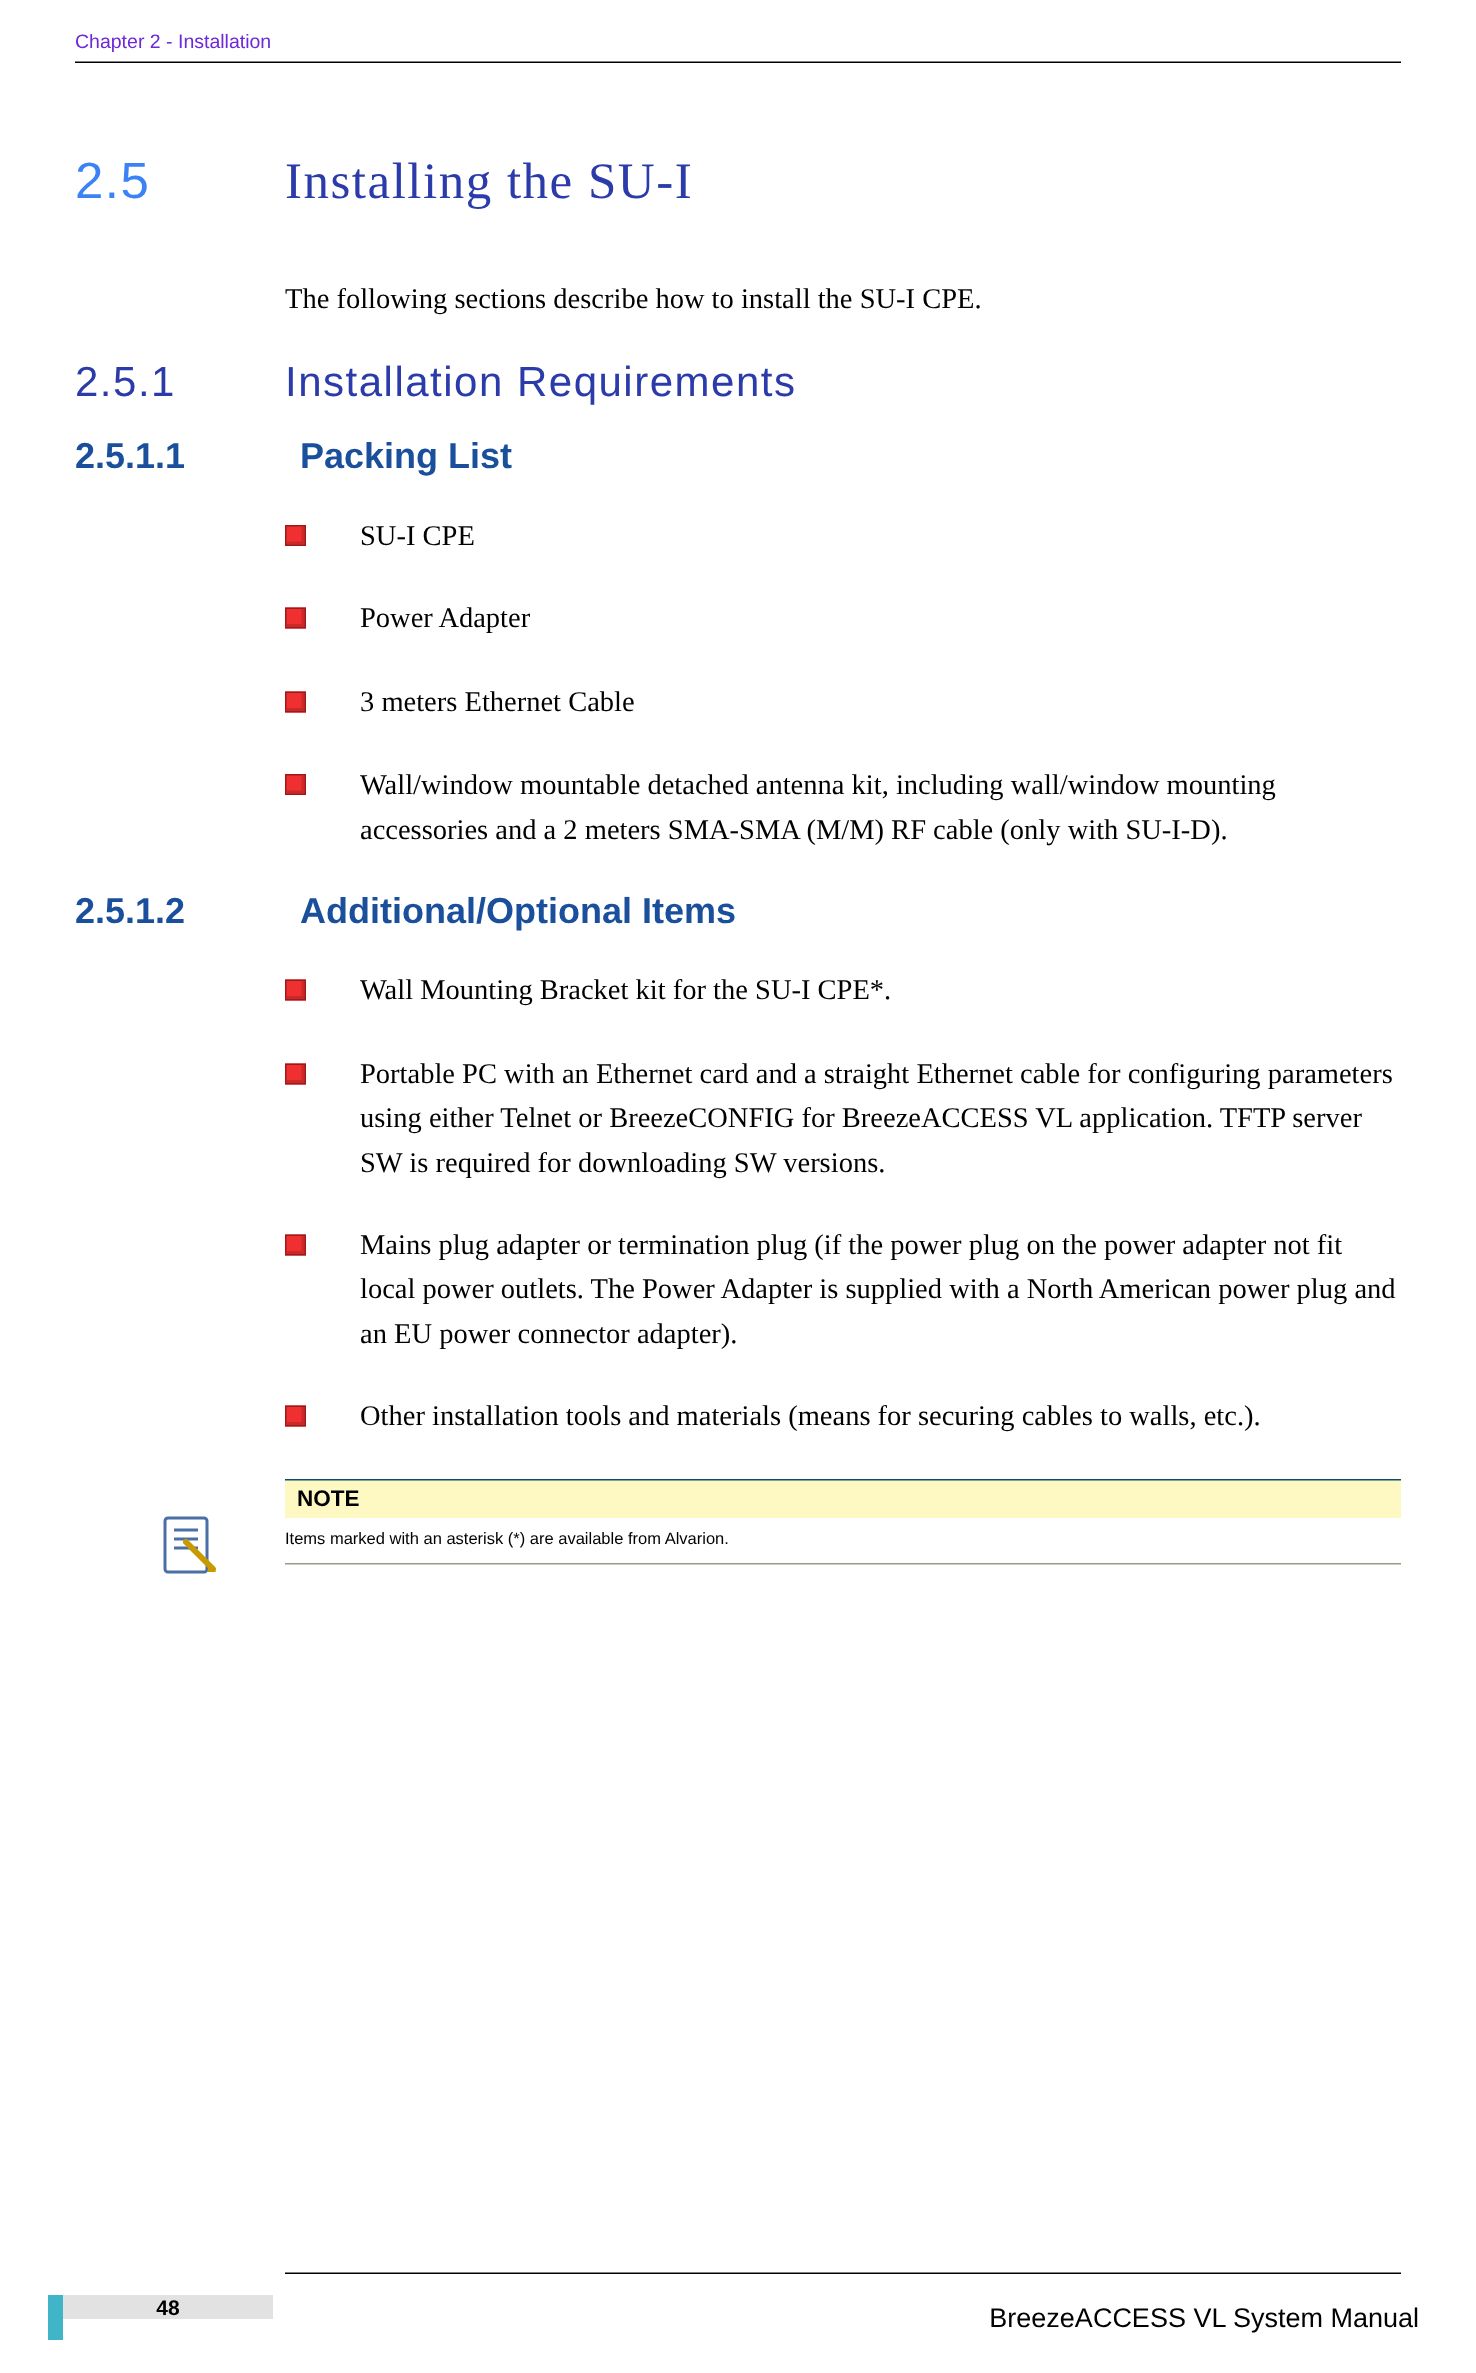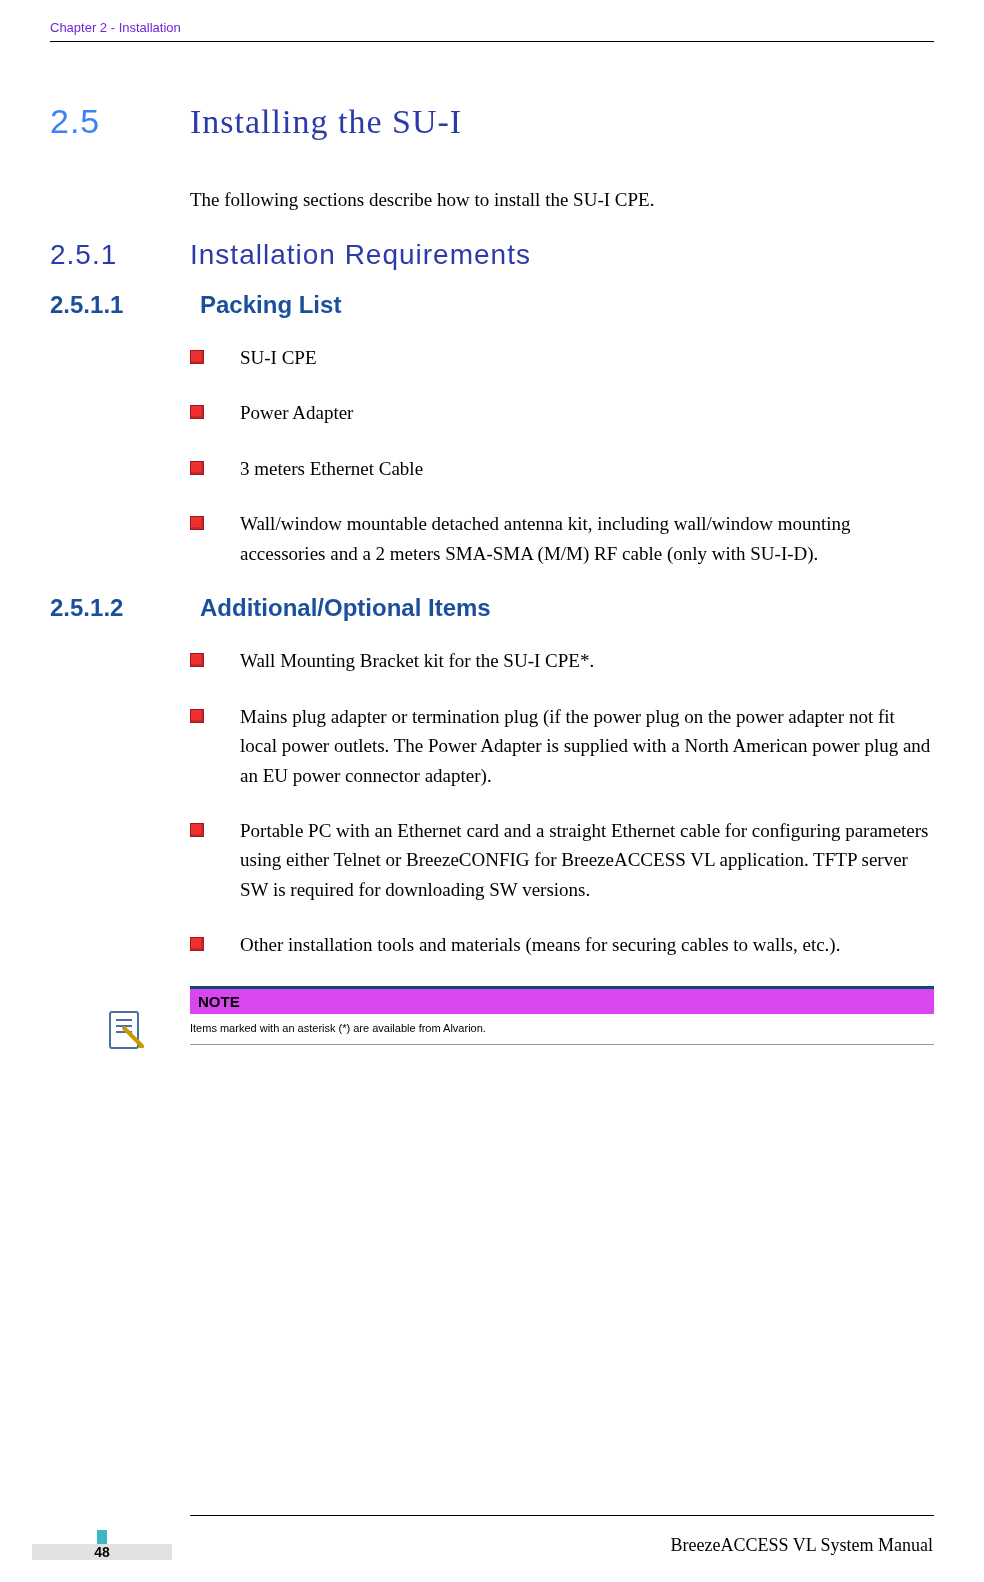--- a/index.html
+++ b/index.html
@@ -115,25 +115,25 @@
       position: relative;
     }
     .note-icon {
       position: absolute;
       left: -86px;
       top: 22px;
       width: 44px;
       height: 44px;
     }
     .note-header {
-      background: #d946ef;
+      background: #fef9c3;
       font-weight: bold;
       font-size: 15px;
       padding: 4px 8px;
-      border-top: 3px solid #0c4a6e;
+      border-top: 1px solid #0c4a6e;
     }
     .note-body {
       font-size: 11px;
       padding: 8px 8px 10px 0;
       border-bottom: 1px solid #998;
     }
     .footer {
       position: absolute;
       bottom: 22px;
       left: 0;
@@ -146,44 +146,43 @@
     .footer-row {
       position: relative;
       height: 36px;
     }
     .page-num-box {
       position: absolute;
       left: 32px;
       bottom: 0;
       height: 30px;
       display: flex;
-      align-items: center;
-      flex-direction: column;
+      align-items: flex-start;
     }
     .teal-bar {
       width: 10px;
       height: 30px;
       background: #3fb5c7;
     }
     .gray-bar {
       width: 140px;
       height: 16px;
       background: #e2e2e2;
       display: flex;
       align-items: center;
       justify-content: center;
       font-family: Arial, Helvetica, sans-serif;
       font-size: 14px;
       font-weight: bold;
     }
     .footer-title {
       position: absolute;
-      right: 51px;
+      right: 38px;
       bottom: 4px;
-      font-family: Liberation Serif, serif;
+      font-family: Liberation Sans, sans-serif;
       font-size: 18px;
     }
   </style>
 </head>
 <body>
 
 <div class="page">
   <div class="header">Chapter 2 - Installation</div>
 
   <div class="h1-row">
@@ -210,22 +209,22 @@
     <li>Wall/window mountable detached antenna kit, including wall/window mounting accessories and a 2 meters SMA-SMA (M/M) RF cable (only with SU-I-D).</li>
   </ul>
 
   <div class="h3-row">
     <div class="h3-num">2.5.1.2</div>
     <div class="h3-title">Additional/Optional Items</div>
   </div>
 
   <ul class="bullets">
     <li>Wall Mounting Bracket kit for the SU-I CPE*.</li>
+    <li>Portable PC with an Ethernet card and a straight Ethernet cable for configuring parameters using either Telnet or BreezeCONFIG for BreezeACCESS VL application. TFTP server SW is required for downloading SW versions.</li>
     <li>Mains plug adapter or termination plug (if the power plug on the power adapter not fit local power outlets. The Power Adapter is supplied with a North American power plug and an EU power connector adapter).</li>
-    <li>Portable PC with an Ethernet card and a straight Ethernet cable for configuring parameters using either Telnet or BreezeCONFIG for BreezeACCESS VL application. TFTP server SW is required for downloading SW versions.</li>
     <li>Other installation tools and materials (means for securing cables to walls, etc.).</li>
   </ul>
 
   <div class="note-block">
     <div class="note-icon">
       <svg viewBox="0 0 44 44" width="44" height="44">
         <rect x="6" y="4" width="28" height="36" rx="2" fill="#fff" stroke="#4a6fa5" stroke-width="2"></rect>
         <line x1="12" y1="12" x2="28" y2="12" stroke="#4a6fa5" stroke-width="2"></line>
         <line x1="12" y1="18" x2="28" y2="18" stroke="#4a6fa5" stroke-width="2"></line>
         <line x1="12" y1="24" x2="28" y2="24" stroke="#4a6fa5" stroke-width="2"></line>

